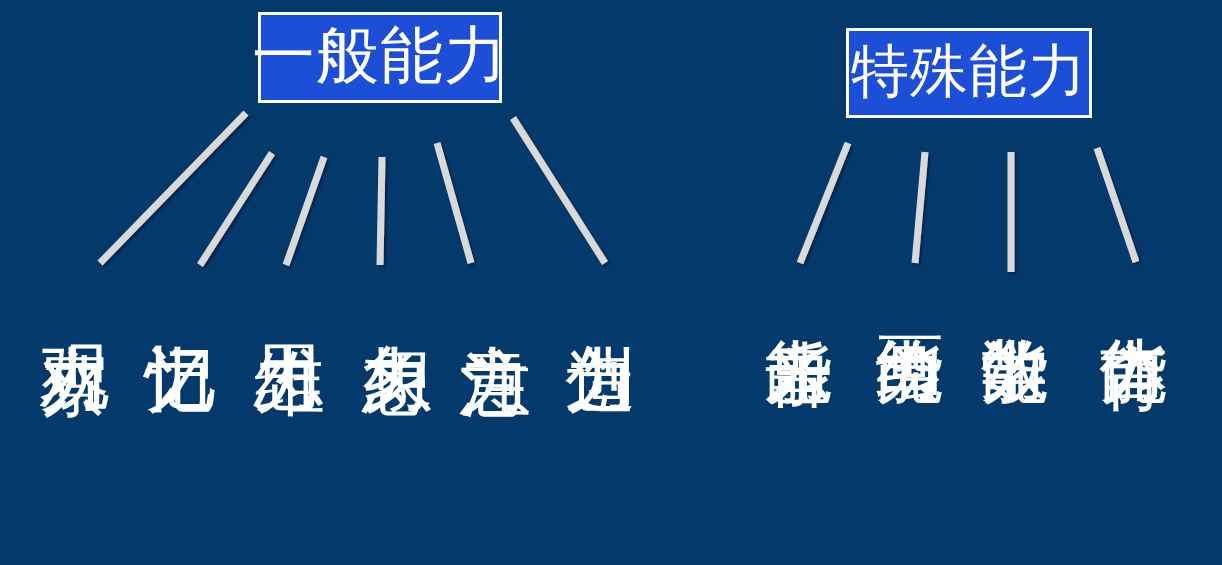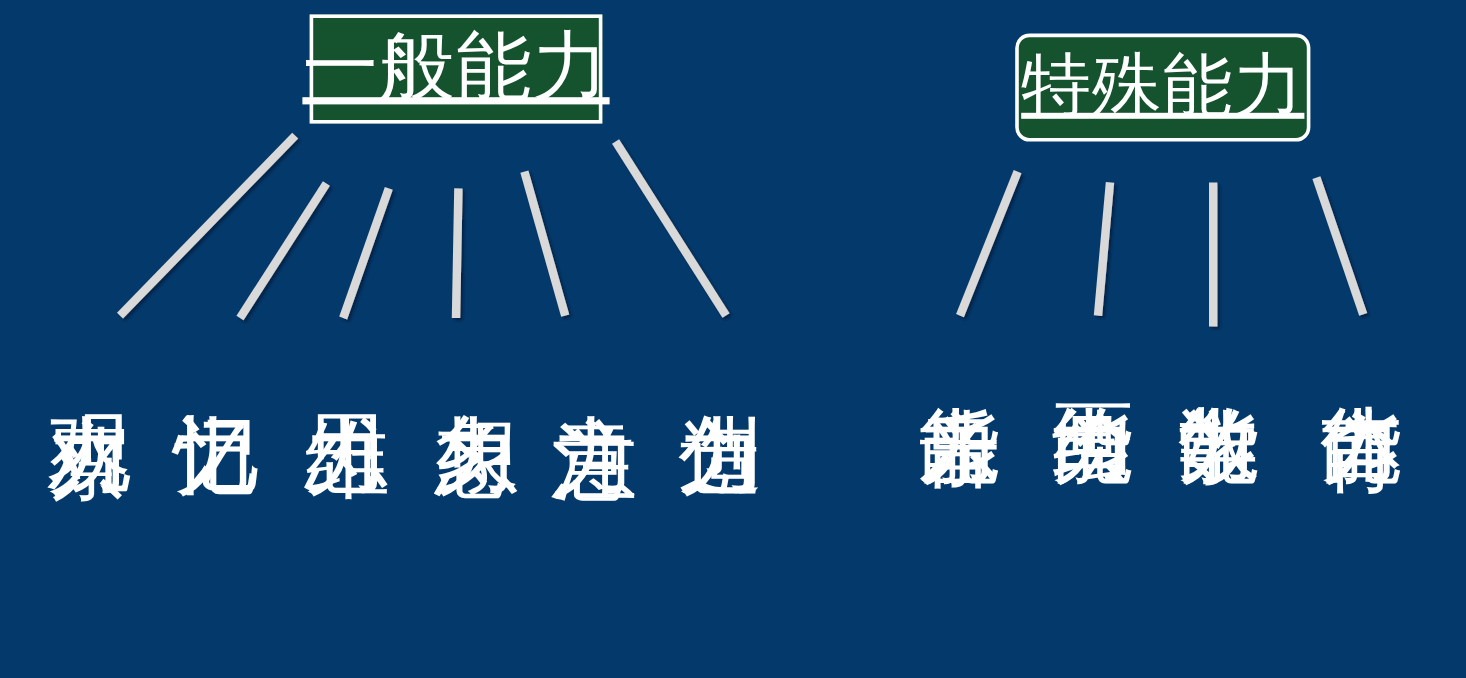--- a/index.html
+++ b/index.html
@@ -27,50 +27,48 @@
     top: 0;
     width: 1222px;
     height: 565px;
     pointer-events: none;
   }
 
   
   .category-box {
     position: absolute;
     box-sizing: border-box;
-    background: #14532d;
+    background: #1d4ed8;
     border: 3px solid #FFFFFF;
     display: flex;
     align-items: center;
     justify-content: center;
     color: #FFFFFF;
     letter-spacing: 1px;
     white-space: nowrap;
     line-height: 1;
-    text-decoration: underline;
   }
   .category-box .box-label {
     display: block;
     padding-bottom: 4px;
   }
 
   #box-general {
     left: 258px;
     top: 12px;
     width: 244px;
     height: 91px;
     font-size: 63px;
   }
   #box-special {
     left: 846px;
     top: 28px;
     width: 246px;
     height: 90px;
     font-size: 58px;
-    border-radius: 12px;
   }
 
   
   .leaf-label {
     position: absolute;
     color: #FFFFFF;
     writing-mode: vertical-rl;
     text-orientation: upright;
     line-height: 1.0;
     white-space: nowrap;

